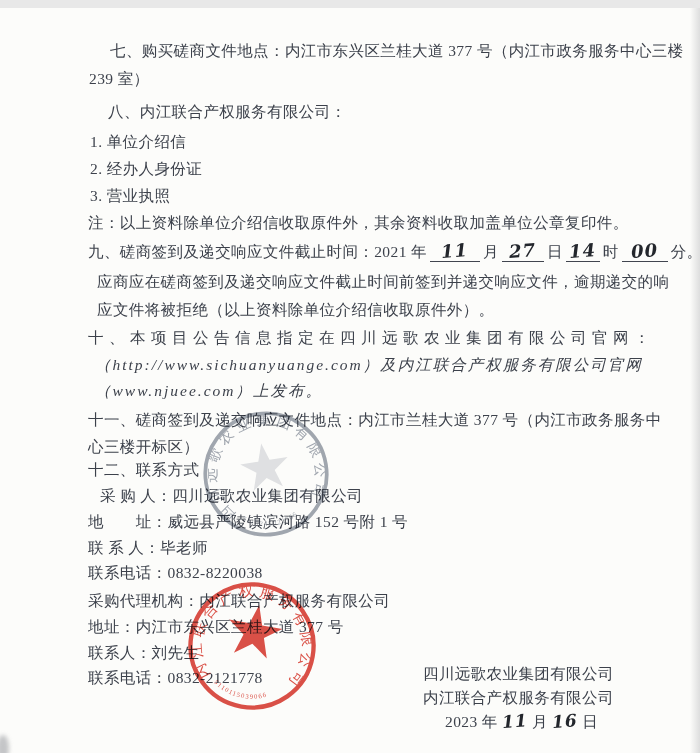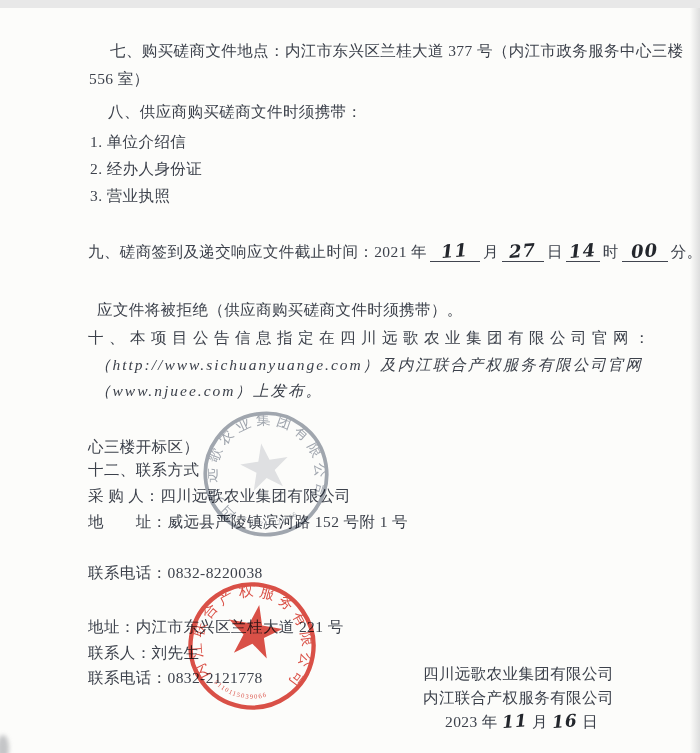--- a/index.html
+++ b/index.html
@@ -43,48 +43,53 @@
     position:absolute;left:-3px;top:727px;width:12px;height:26px;
     background:rgba(128,130,138,0.45);border-radius:50%;filter:blur(2px);
   }
 </style>
 </head>
 <body>
 
 <div class="page">
 
   <div class="ln" style="left:110px;top:33px">七、购买磋商文件地点：内江市东兴区兰桂大道 377 号（内江市政务服务中心三楼</div>
-  <div class="ln" style="left:89px;top:61px">556 室）</div>
+  <div class="ln" style="left:89px;top:61px">239 室）</div>
 
-  <div class="ln" style="left:108px;top:94px">八、供应商购买磋商文件时须携带：</div>
+  <div class="ln" style="left:108px;top:94px">八、内江联合产权服务有限公司：</div>
 
   <div class="ln" style="left:90px;top:124px">1. 单位介绍信</div>
   <div class="ln" style="left:90px;top:151px">2. 经办人身份证</div>
   <div class="ln" style="left:90px;top:178px">3. 营业执照</div>
 
+  <div class="ln" style="left:88px;top:205px">注：以上资料除单位介绍信收取原件外，其余资料收取加盖单位公章复印件。</div>
 
   <div class="ln" style="left:88px;top:233px">
     <span>九、磋商签到及递交响应文件截止时间：2021 年</span><span class="blank w1"><i class="hw">11</i></span><span>月</span><span class="blank w2"><i class="hw">27</i></span><span>日</span><span class="blank w3"><i class="hw">14</i></span><span>时</span><span class="blank w4"><i class="hw">00</i></span><span>分。供</span>
   </div>
-  <div class="ln" style="left:97px;top:292px">应文件将被拒绝（供应商购买磋商文件时须携带）。</div>
+  <div class="ln" style="left:97px;top:264px">应商应在磋商签到及递交响应文件截止时间前签到并递交响应文件，逾期递交的响</div>
+  <div class="ln" style="left:97px;top:292px">应文件将被拒绝（以上资料除单位介绍信收取原件外）。</div>
 
   <div class="ln spread" style="left:88px;top:320px">十、本项目公告信息指定在四川远歌农业集团有限公司官网：</div>
   <div class="ln url-line" style="left:95px;top:347px">（http://www.sichuanyuange.com）及内江联合产权服务有限公司官网</div>
   <div class="ln url-line" style="left:95px;top:373px">（www.njuee.com）上发布。</div>
 
+  <div class="ln" style="left:88px;top:402px">十一、磋商签到及递交响应文件地点：内江市兰桂大道 377 号（内江市政务服务中</div>
   <div class="ln" style="left:88px;top:452px">十二、联系方式</div>
 
   <div class="ln" style="left:88px;top:429px">心三楼开标区）</div>
 
   <div class="ln" style="left:88px;top:446px;top:446px"></div>
-  <div class="ln" style="left:88px;top:478px">采 购 人：四川远歌农业集团有限公司</div>
+  <div class="ln" style="left:100px;top:478px">采 购 人：四川远歌农业集团有限公司</div>
   <div class="ln" style="left:88px;top:504px">地　　址：威远县严陵镇滨河路 152 号附 1 号</div>
+  <div class="ln" style="left:88px;top:530px">联 系 人：毕老师</div>
   <div class="ln" style="left:88px;top:555px">联系电话：0832-8220038</div>
 
-  <div class="ln" style="left:88px;top:609px">地址：内江市东兴区兰桂大道 221 号</div>
+  <div class="ln" style="left:88px;top:583px">采购代理机构：内江联合产权服务有限公司</div>
+  <div class="ln" style="left:88px;top:609px">地址：内江市东兴区兰桂大道 377 号</div>
   <div class="ln" style="left:88px;top:635px">联系人：刘先生</div>
   <div class="ln" style="left:88px;top:660px">联系电话：0832-2121778</div>
 
   <div class="ln" style="left:423px;top:656px">四川远歌农业集团有限公司</div>
   <div class="ln" style="left:423px;top:680px">内江联合产权服务有限公司</div>
   <div class="ln" style="left:445px;top:704px">
     <span>2023 年</span>
     <i class="hw small">11</i>
     <span>月</span>
     <i class="hw small">16</i>

